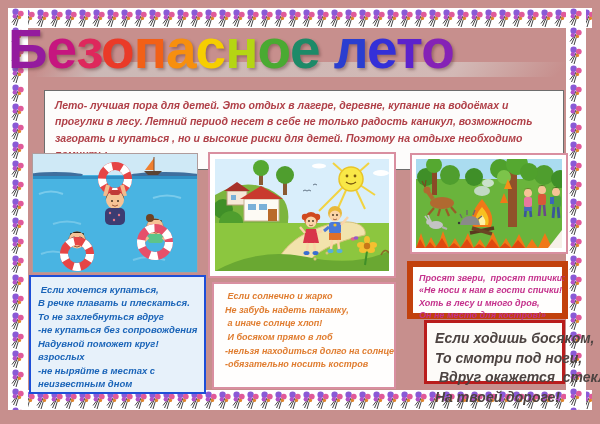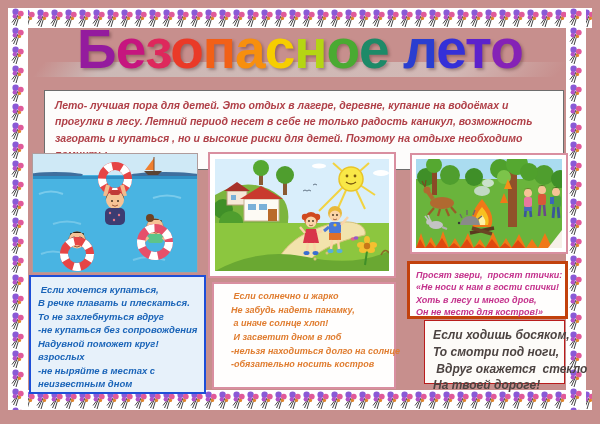--- a/index.html
+++ b/index.html
@@ -18,22 +18,22 @@
   #strip-left{left:8px;top:8px;width:20px;height:402px;}
   #strip-right{left:566px;top:8px;width:20px;height:402px;}
 
   
   .swoosh{
     position:absolute;left:38px;top:62px;width:524px;height:15px;z-index:2;
     background:linear-gradient(to right,rgba(190,184,182,0),rgba(205,199,196,.75) 12%,rgba(218,212,208,.6) 80%,rgba(190,184,182,0));
     transform:skewX(-38deg);
   }
   .title{
-    position:absolute;left:0;right:0;top:22px;z-index:3;
-    text-align:center;font-weight:bold;font-size:55px;line-height:1;
+    position:absolute;left:8px;right:0;top:22px;z-index:3;
+    text-align:left;font-weight:bold;font-size:55px;line-height:1;
     letter-spacing:-1px;
     text-shadow:2px 2px 3px rgba(85,50,50,.4);
     user-select:none;
   }
   
   .intro{
     position:absolute;left:44px;top:90px;width:498px;z-index:3;
     background:#fdfcfb;border:1px solid #6d6d6d;
     padding:6px 10px 7px 10px;
     font-size:10.5px;font-weight:bold;font-style:italic;color:#b04048;
@@ -52,32 +52,32 @@
     font-weight:bold;font-style:italic;
   }
   .tblock .line{white-space:pre;}
   #block-water{
     left:29px;top:275px;width:177px;height:119px;
     background:#e7f1fa;border:2px solid #1d4ed8;padding:6px 7px;
     color:#1a64b8;font-size:9.5px;line-height:1.42;
   }
   #block-sun{
     left:212px;top:282px;width:184px;height:107px;
-    background:#fffefd;border:2px solid #d98fa0;padding:6px 17px;
+    background:#fffefd;border:2px solid #d98fa0;padding:6px 11px;
     color:#e07d30;font-size:9px;line-height:1.52;
   }
   #block-fire{
     left:407px;top:261px;width:161px;height:58px;
-    background:#fffefd;border:3px solid #c2410c;padding:5px 6px;
+    background:#fffefd;border:6px solid #c2410c;padding:5px 6px;
     color:#c4318c;font-size:9px;line-height:1.38;
   }
   #block-glass{
     left:424px;top:320px;width:141px;height:64px;
-    background:#fdfbf8;border:1px solid #b91c1c;padding:6px 8px;
-    color:#4c4341;font-size:12px;line-height:1.4;
+    background:#fdfbf8;border:3px solid #b91c1c;padding:6px 8px;
+    color:#4c4341;font-size:14px;line-height:1.4;
   }
 </style>
 </head>
 <body>
 
 <div class="poster">
 
   <div id="strip-top" class="strip h">
       <svg width="14" height="19" viewBox="0 0 14 19">
         <g stroke="#2f2f2f" stroke-width="0.9">
@@ -1757,21 +1757,21 @@
       <div class="line">-не купаться без сопровождения</div>
       <div class="line">Надувной поможет круг!</div>
       <div class="line">взрослых</div>
       <div class="line">-не ныряйте в местах с</div>
       <div class="line">неизвестным дном</div>
     </div>
   <div id="block-sun" class="tblock">
       <div class="line"> Если солнечно и жарко</div>
       <div class="line">Не забудь надеть панамку,</div>
       <div class="line"> а иначе солнце хлоп!</div>
-      <div class="line"> И засветит дном в лоб</div>
+      <div class="line"> И босяком прямо в лоб</div>
       <div class="line">-нельзя находиться долго на солнце</div>
       <div class="line">-обязательно носить костров</div>
     </div>
   <div id="block-fire" class="tblock">
       <div class="line">Просят звери,  просят птички:</div>
       <div class="line">«Не носи к нам в гости спички!</div>
       <div class="line">Хоть в лесу и много дров,</div>
       <div class="line">Он не место для костров!»</div>
     </div>
   <div id="block-glass" class="tblock">

